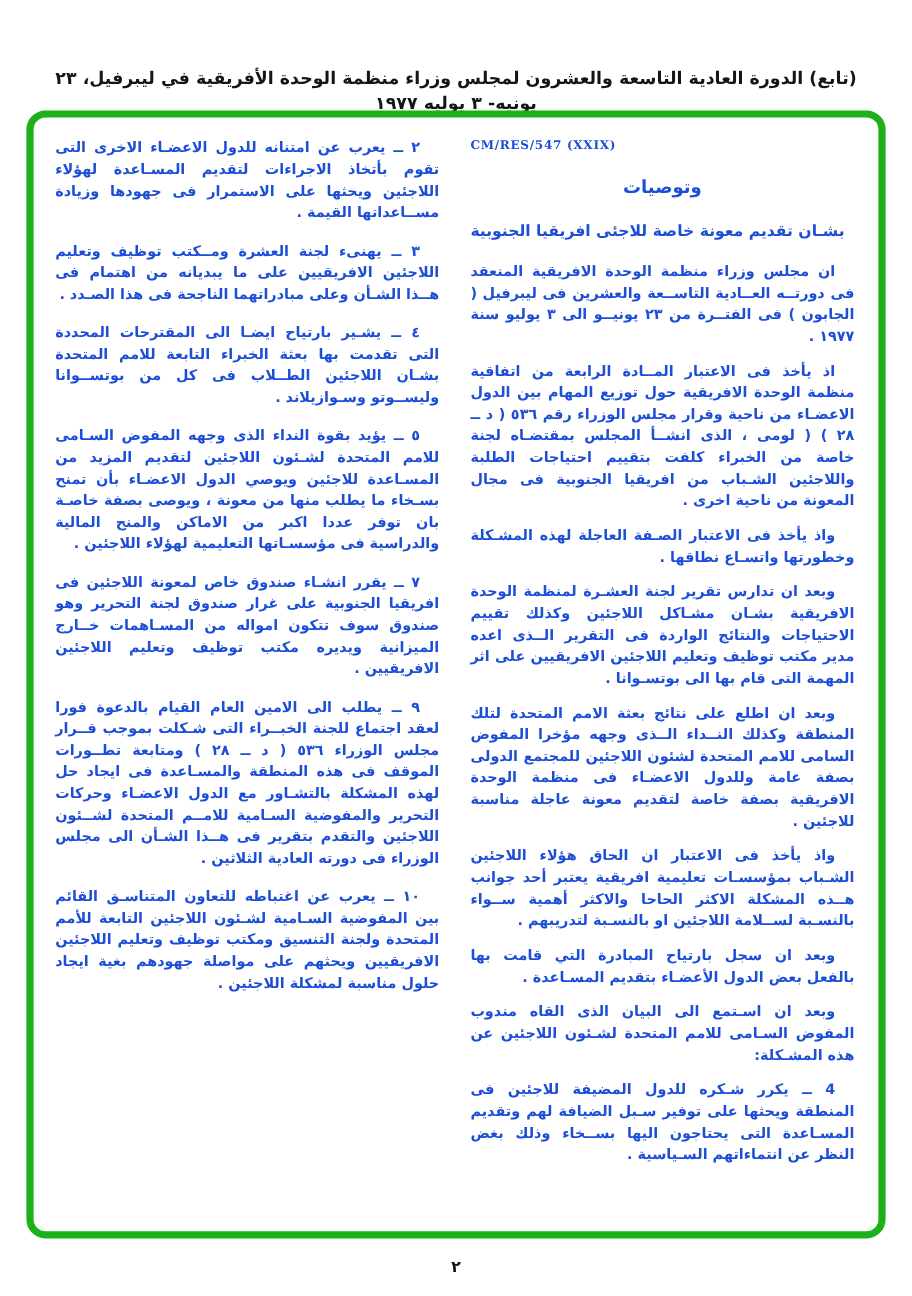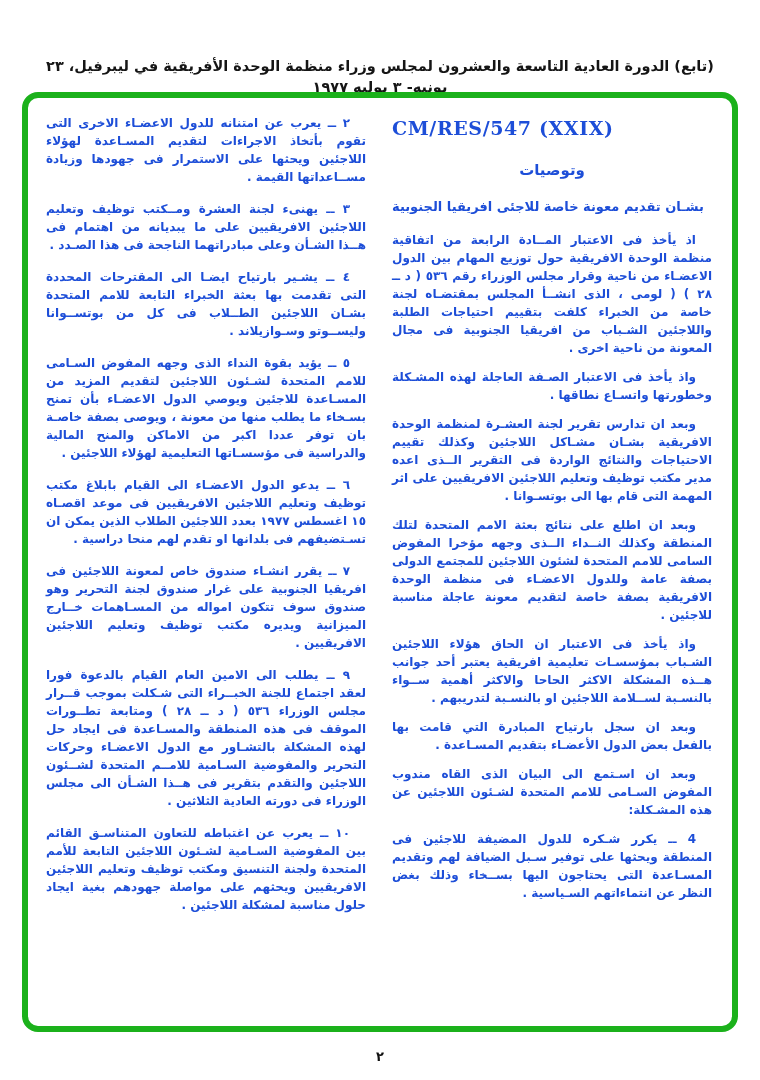--- a/index.html
+++ b/index.html
@@ -71,21 +71,21 @@
     text-align: justify;
     font-size: 12px;
     font-weight: bold;
     line-height: 1.5;
     color: #1d4ed8;
   }
   .resolution-number {
     direction: ltr;
     text-align: left;
     font-family: "DejaVu Serif", serif;
-    font-size: 19px;
+    font-size: 10px;
     font-weight: bold;
     letter-spacing: 0.6px;
     margin: 0 0 16px 0;
   }
   .resolution-title {
     text-align: center;
     font-size: 15px;
     font-weight: bold;
     margin: 0 0 16px 0;
   }
@@ -124,36 +124,36 @@
     <div class="header-source">المصدر: قرارات وتوصيات وبيانات منظمة الوحدة الأفريقية ١٩٦٣-١٩٨٣، وزارة الخارجية، جمهورية مصر العربية، ط ١٩٨٥، ص ٤٢٣-٤٥٣</div>
   </div>
 
   <div class="content-frame" style="border-color: rgb(27, 177, 27);">
     <div class="columns">
 
       <div class="column column-right">
         <div class="resolution-number">CM/RES/547 (XXIX)</div>
         <div class="resolution-title">وتوصيات</div>
         <div class="resolution-subtitle">بشـان تقديم معونة خاصة للاجئى افريقيا الجنوبية</div>
+        <p class="para">ان مجلس وزراء منظمة الوحدة الافريقية المنعقد فى دورتــه العــادية التاســعة والعشرين فى ليبرفيل ( الجابون ) فى الفتــرة من ٢٣ يونيــو الى ٣ يوليو سنة ١٩٧٧ .</p>
         <p class="para">اذ يأخذ فى الاعتبار المــادة الرابعة من اتفاقية منظمة الوحدة الافريقية حول توزيع المهام بين الدول الاعضـاء من ناحية وقرار مجلس الوزراء رقم ٥٣٦ ( د ــ ٢٨ ) ( لومى ، الذى انشــأ المجلس بمقتضـاه لجنة خاصة من الخبراء كلفت بتقييم احتياجات الطلبة واللاجئين الشـباب من افريقيا الجنوبية فى مجال المعونة من ناحية اخرى .</p>
         <p class="para">واذ يأخذ فى الاعتبار الصـفة العاجلة لهذه المشـكلة وخطورتها واتسـاع نطاقها .</p>
         <p class="para">وبعد ان تدارس تقرير لجنة العشـرة لمنظمة الوحدة الافريقية بشـان مشـاكل اللاجئين وكذلك تقييم الاحتياجات والنتائج الواردة فى التقرير الــذى اعده مدير مكتب توظيف وتعليم اللاجئين الافريقيين على اثر المهمة التى قام بها الى بوتسـوانا .</p>
         <p class="para">وبعد ان اطلع على نتائج بعثة الامم المتحدة لتلك المنطقة وكذلك النــداء الــذى وجهه مؤخرا المفوض السامى للامم المتحدة لشئون اللاجئين للمجتمع الدولى بصفة عامة وللدول الاعضـاء فى منظمة الوحدة الافريقية بصفة خاصة لتقديم معونة عاجلة مناسبة للاجئين .</p>
         <p class="para">واذ يأخذ فى الاعتبار ان الحاق هؤلاء اللاجئين الشـباب بمؤسسـات تعليمية افريقية يعتبر أحد جوانب هــذه المشكلة الاكثر الحاحا والاكثر أهمية ســواء بالنسـبة لســلامة اللاجئين او بالنسـبة لتدريبهم .</p>
         <p class="para">وبعد ان سجل بارتياح المبادرة التي قامت بها بالفعل بعض الدول الأعضـاء بتقديم المسـاعدة .</p>
         <p class="para">وبعد ان اسـتمع الى البيان الذى القاه مندوب المفوض السـامى للامم المتحدة لشـئون اللاجئين عن هذه المشـكلة:</p>
         <p class="para">4 ــ يكرر شـكره للدول المضيفة للاجئين فى المنطقة ويحثها على توفير سـبل الضيافة لهم وتقديم المسـاعدة التى يحتاجون اليها بســخاء وذلك بغض النظر عن انتماءاتهم السـياسية .</p>
       </div>
 
       <div class="column column-left">
         <p class="para">٢ ــ يعرب عن امتنانه للدول الاعضـاء الاخرى التى تقوم بأتخاذ الاجراءات لتقديم المسـاعدة لهؤلاء اللاجئين ويحثها على الاستمرار فى جهودها وزيادة مســاعداتها القيمة .</p>
         <p class="para">٣ ــ يهنىء لجنة العشرة ومــكتب توظيف وتعليم اللاجئين الافريقيين على ما يبديانه من اهتمام فى هــذا الشـأن وعلى مبادراتهما الناجحة فى هذا الصـدد .</p>
         <p class="para">٤ ــ يشـير بارتياح ايضـا الى المقترحات المحددة التى تقدمت بها بعثة الخبراء التابعة للامم المتحدة بشـان اللاجئين الطــلاب فى كل من بوتســوانا وليســوتو وسـوازيلاند .</p>
         <p class="para">٥ ــ يؤيد بقوة النداء الذى وجهه المفوض السـامى للامم المتحدة لشـئون اللاجئين لتقديم المزيد من المسـاعدة للاجئين ويوصي الدول الاعضـاء بأن تمنح بسـخاء ما يطلب منها من معونة ، ويوصى بصفة خاصـة بان توفر عددا اكبر من الاماكن والمنح المالية والدراسية فى مؤسسـاتها التعليمية لهؤلاء اللاجئين .</p>
-        <p class="para">٦ ــ يدعو الدول الاعضـاء الى القيام بابلاغ مكتب توظيف وتعليم اللاجئين الافريقيين فى موعد اقصـاه ١٥ اغسطس ١٩٧٧ بعدد اللاجئين الطلاب الذين يمكن ان تسـتضيفهم فى بلدانها او تقدم لهم منحا دراسية .</p>
         <p class="para">٧ ــ يقرر انشـاء صندوق خاص لمعونة اللاجئين فى افريقيا الجنوبية على غرار صندوق لجنة التحرير وهو صندوق سوف تتكون امواله من المسـاهمات خــارج الميزانية ويديره مكتب توظيف وتعليم اللاجئين الافريقيين .</p>
         <p class="para">٩ ــ يطلب الى الامين العام القيام بالدعوة فورا لعقد اجتماع للجنة الخبــراء التى شـكلت بموجب قــرار مجلس الوزراء ٥٣٦ ( د ــ ٢٨ ) ومتابعة تطــورات الموقف فى هذه المنطقة والمسـاعدة فى ايجاد حل لهذه المشكلة بالتشـاور مع الدول الاعضـاء وحركات التحرير والمفوضية السـامية للامــم المتحدة لشــئون اللاجئين والتقدم بتقرير فى هــذا الشـأن الى مجلس الوزراء فى دورته العادية الثلاثين .</p>
         <p class="para">١٠ ــ يعرب عن اغتباطه للتعاون المتناسـق القائم بين المفوضية السـامية لشـئون اللاجئين التابعة للأمم المتحدة ولجنة التنسيق ومكتب توظيف وتعليم اللاجئين الافريقيين ويحثهم على مواصلة جهودهم بغية ايجاد حلول مناسبة لمشكلة اللاجئين .</p>
       </div>
 
     </div>
   </div>
 
   <div class="page-number">٢</div>
 

